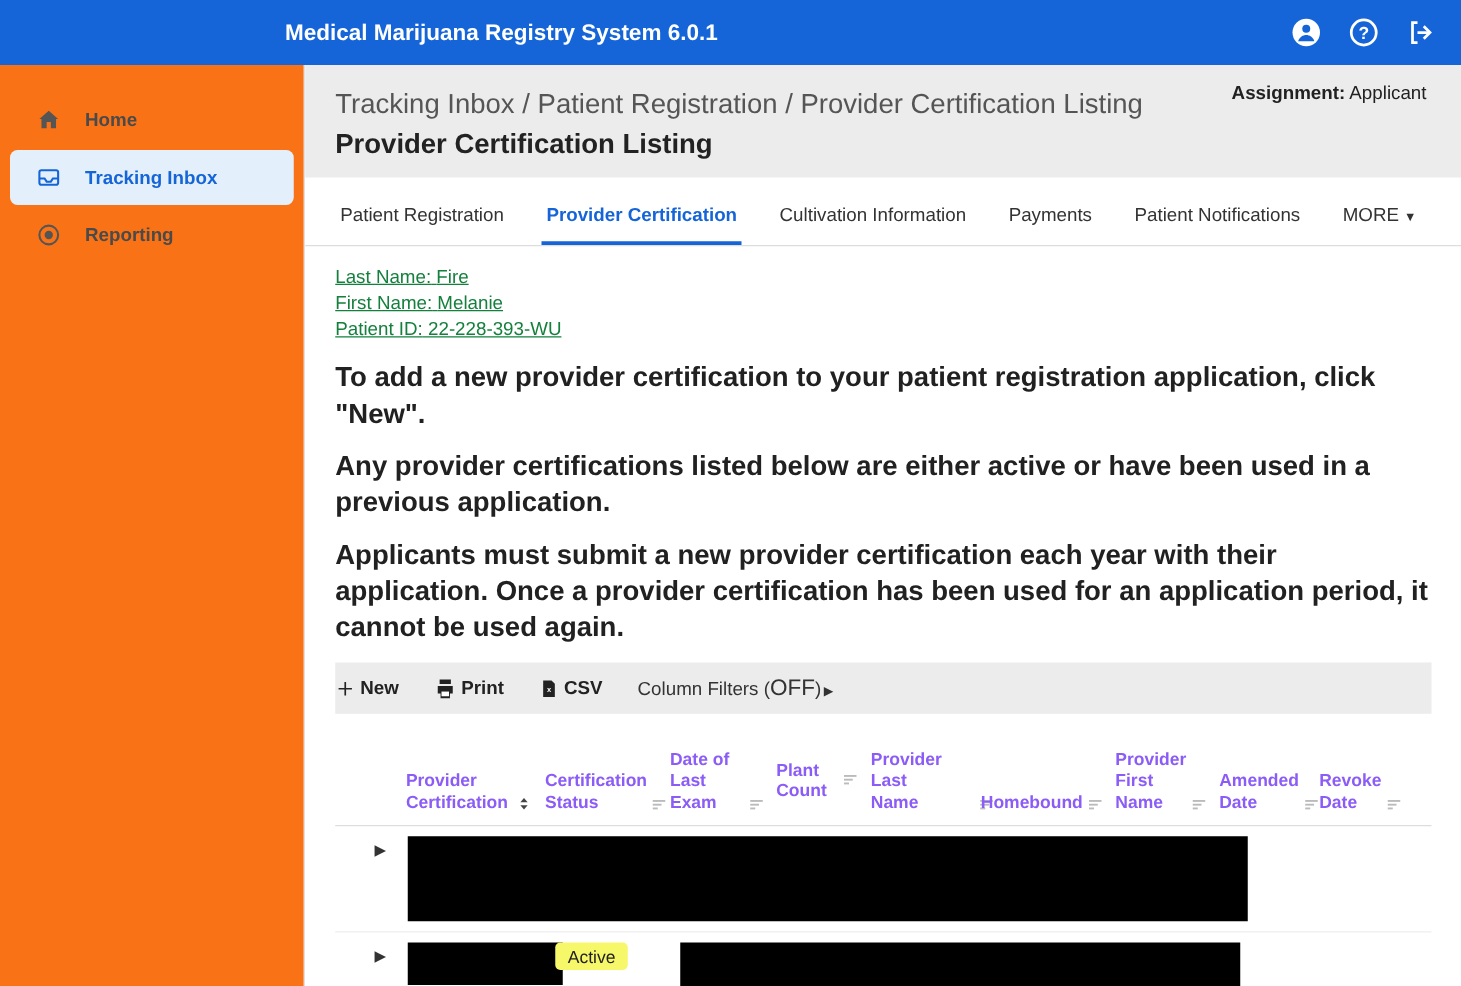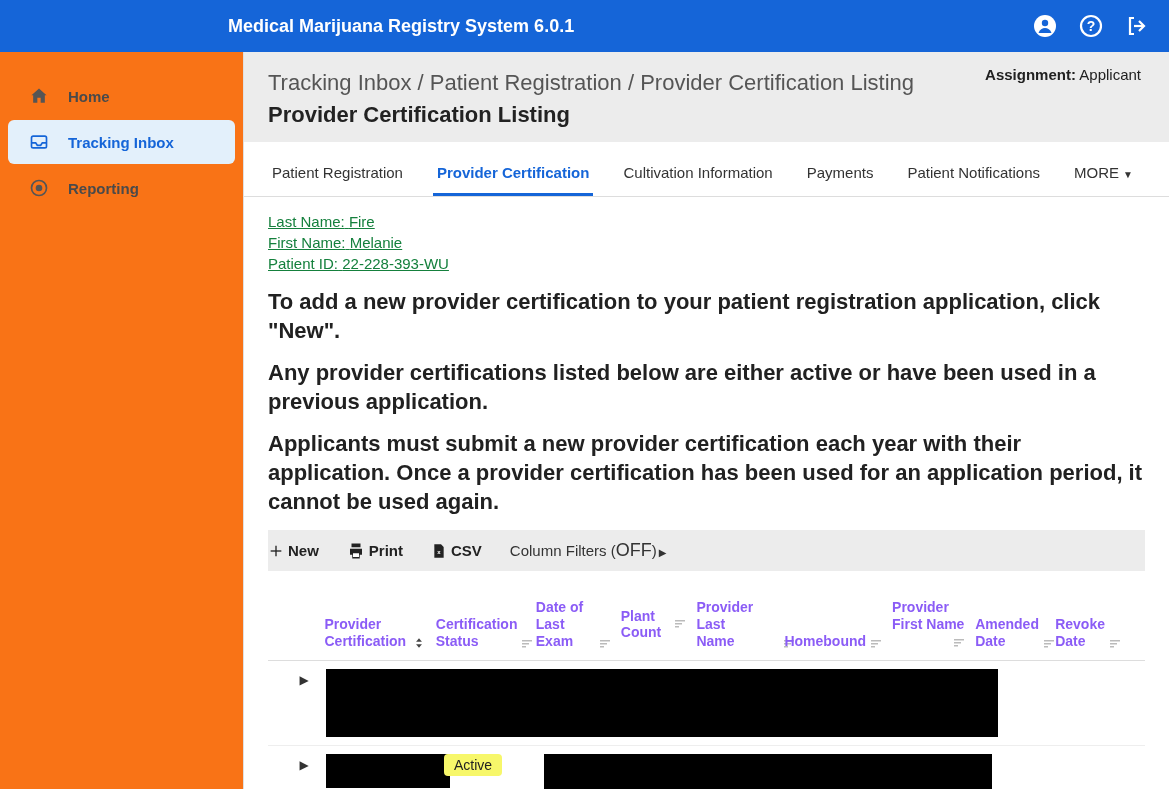--- a/index.html
+++ b/index.html
@@ -36,21 +36,21 @@
 .thead { display: flex; padding: 14px 24px 10px; border-bottom: 1px solid #ddd; gap: 10px; }
 .th { font-size: 14px; font-weight: 700; line-height: 1.2; color: #8b5cf6; display: flex; align-items: flex-end; gap: 4px; }
 .sort-icon { color: #999; }
 .c0 { width: 24px; }
 .c1 { width: 108px; }
 .c2 { width: 90px; }
 .c3 { width: 80px; }
 .c4 { width: 70px; align-items: center; }
 .c5 { width: 78px; gap: 30px; }
 .c6 { width: 100px; }
-.c7 { width: 78px; flex-direction: column; }
+.c7 { width: 78px; }
 .c8 { width: 70px; }
 .c9 { width: 70px; }
 .trow { display: flex; align-items: flex-start; padding: 8px 24px; gap: 10px; border-bottom: 1px solid #eee; min-height: 72px; }
 .trow .c0 { display:flex; align-items:center; justify-content:center; padding-top:4px; }
 .expand { color:#333; cursor:pointer; font-size:12px; }
 .row1 .block { background:#000; height:68px; width:672px; }
 .status-chip { background: #F7F76A; padding: 3px 10px; border-radius: 4px; font-size: 14px; display:inline-block; }
 .row2 .r2a { background:#000; height:34px; width:124px; }
 .row2 .r2b { background:#000; height:76px; width:448px; }
 svg { display:block; }

